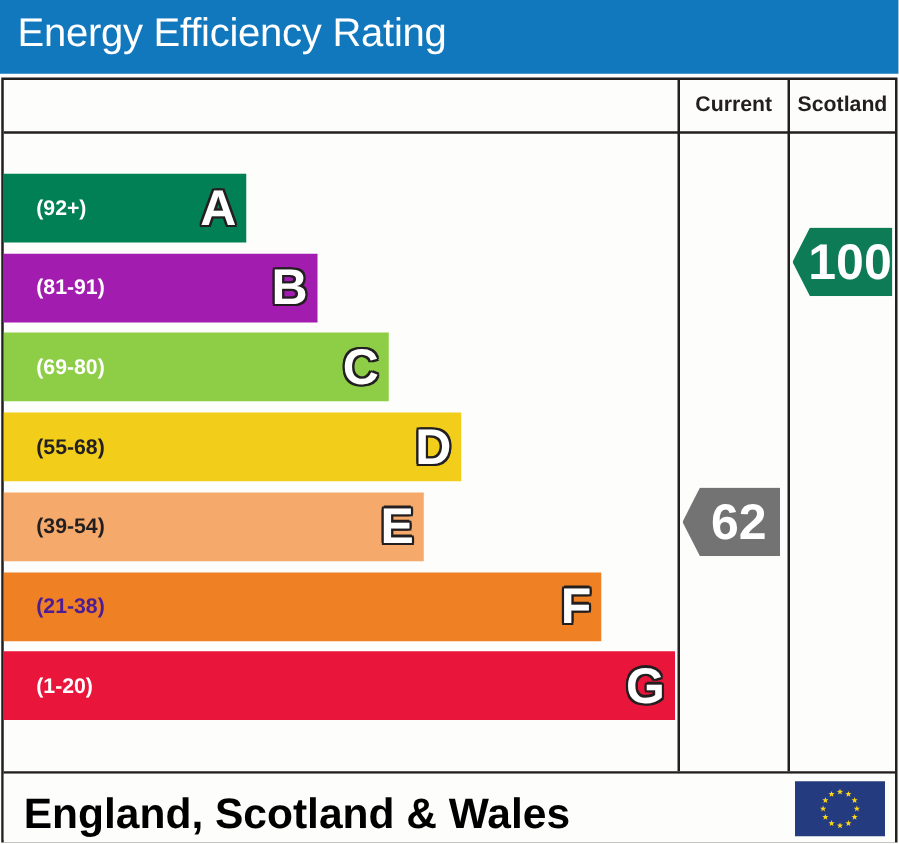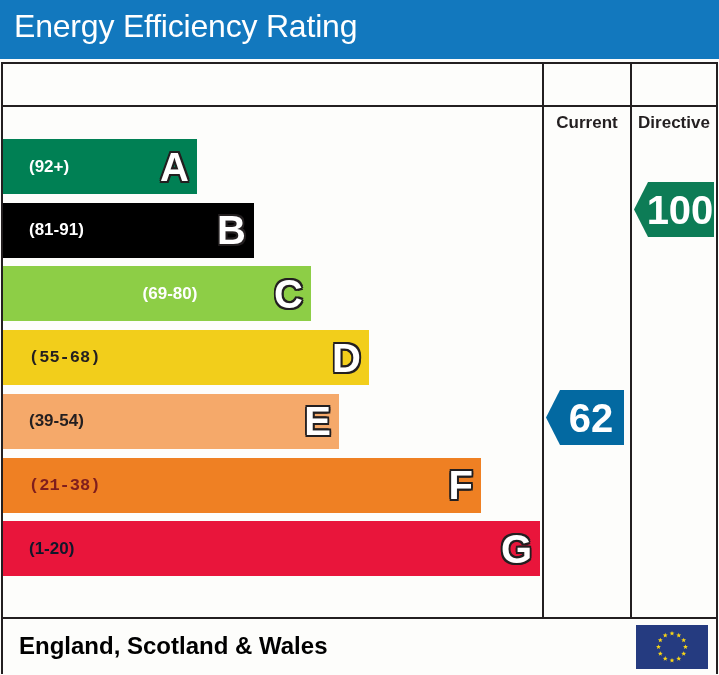--- a/index.html
+++ b/index.html
@@ -50,21 +50,20 @@
     position: absolute; left: 0; width: 713px; height: 2px;
     background: #231f20;
   }
   .hrule.r1 { top: 41px; }
   .hrule.r2 { top: 553px; }
 
   .colhead {
     position: absolute; top: 10px;
     font-size: 17px; font-weight: bold; color: #231f20;
     text-align: center;
-    margin-top: 39px;
   }
   .colhead.cur { left: 541px; width: 86px; }
   .colhead.pot { left: 629px; width: 84px; }
 
   
   .caption {
     position: absolute; left: 17px;
     font-size: 19px; font-style: italic; color: #231f20;
     white-space: nowrap;
   }
@@ -112,21 +111,21 @@
   .badge.potential{ left: 631px; width: 80px; top: 118px; }
 
   
   .footer {
     position: absolute; left: 0; top: 555px;
     width: 713px; height: 55px;
     background: #fdfdfb;
   }
   .region {
     position: absolute; left: 16px; top: 13px;
-    font-size: 24px; font-weight: bold; color: #000000;
+    font-size: 34px; font-weight: bold; color: #000000;
     white-space: nowrap;
   }
   .directive {
     position: absolute; left: 520px; top: 8px;
     width: 108px;
     font-size: 15px; color: #231f20; line-height: 1.35;
     text-align: left;
   }
   .euflag {
     position: absolute; left: 633px; top: 6px;
@@ -145,55 +144,55 @@
   </div>
 
   <div class="frame">
 
     <div class="hrule r1"></div>
     <div class="hrule r2"></div>
     <div class="vrule c1"></div>
     <div class="vrule c2"></div>
 
     <div class="colhead cur">Current</div>
-    <div class="colhead pot">Directive</div>
+    <div class="colhead pot">Scotland</div>
 
 
     <div class="bands">
         <div class="band" style="top: 0px; width: 194px; background: rgb(0, 128, 84);">
           <div class="band-range" style="color: rgb(255, 255, 255);">(92+)</div>
           <div class="band-letter">A</div>
         </div>
-        <div class="band" style="top: 63.7px; width: 251px; background: #000000;">
+        <div class="band" style="top: 63.7px; width: 251px; background: #a21caf;">
           <div class="band-range" style="color: rgb(255, 255, 255);">(81-91)</div>
           <div class="band-letter">B</div>
         </div>
-        <div class="band" style="top: 127.4px; width: 308px; background: rgb(141, 206, 70); justify-content: center;">
+        <div class="band" style="top: 127.4px; width: 308px; background: rgb(141, 206, 70);">
           <div class="band-range" style="color: rgb(255, 255, 255);">(69-80)</div>
           <div class="band-letter">C</div>
         </div>
         <div class="band" style="top: 191.1px; width: 366px; background: rgb(242, 206, 27);">
-          <div class="band-range" style="color: rgb(35, 31, 32); font-family: Liberation Mono, monospace;">(55-68)</div>
+          <div class="band-range" style="color: rgb(35, 31, 32);">(55-68)</div>
           <div class="band-letter">D</div>
         </div>
         <div class="band" style="top: 254.8px; width: 336px; background: rgb(245, 169, 106);">
           <div class="band-range" style="color: rgb(35, 31, 32);">(39-54)</div>
           <div class="band-letter">E</div>
         </div>
         <div class="band" style="top: 318.5px; width: 478px; background: rgb(239, 128, 35);">
-          <div class="band-range" style="color: #7f1d1d; font-family: Liberation Mono, monospace;">(21-38)</div>
+          <div class="band-range" style="color: #4c1d95;">(21-38)</div>
           <div class="band-letter">F</div>
         </div>
         <div class="band" style="top: 382.2px; width: 537px; background: rgb(233, 21, 59);">
-          <div class="band-range" style="color: #0f172a;">(1-20)</div>
+          <div class="band-range" style="color: #ffffff;">(1-20)</div>
           <div class="band-letter">G</div>
         </div>
       </div>
 
-    <div class="badge current" style="background: #0369a1;">
+    <div class="badge current" style="background: #737373;">
       <span>62</span>
     </div>
     <div class="badge potential" style="background: rgb(13, 124, 86);">
       <span>100</span>
     </div>
 
     <div class="footer">
       <div class="region">England, Scotland &amp; Wales</div>
       <div class="euflag">
         <svg width="72" height="44" viewBox="0 0 72 44" aria-hidden="true">

